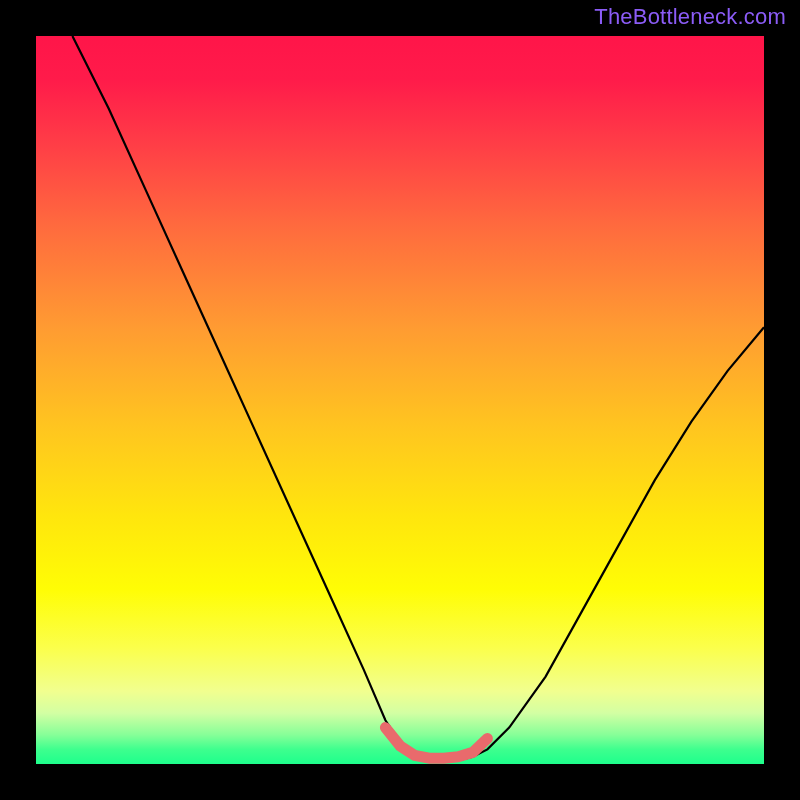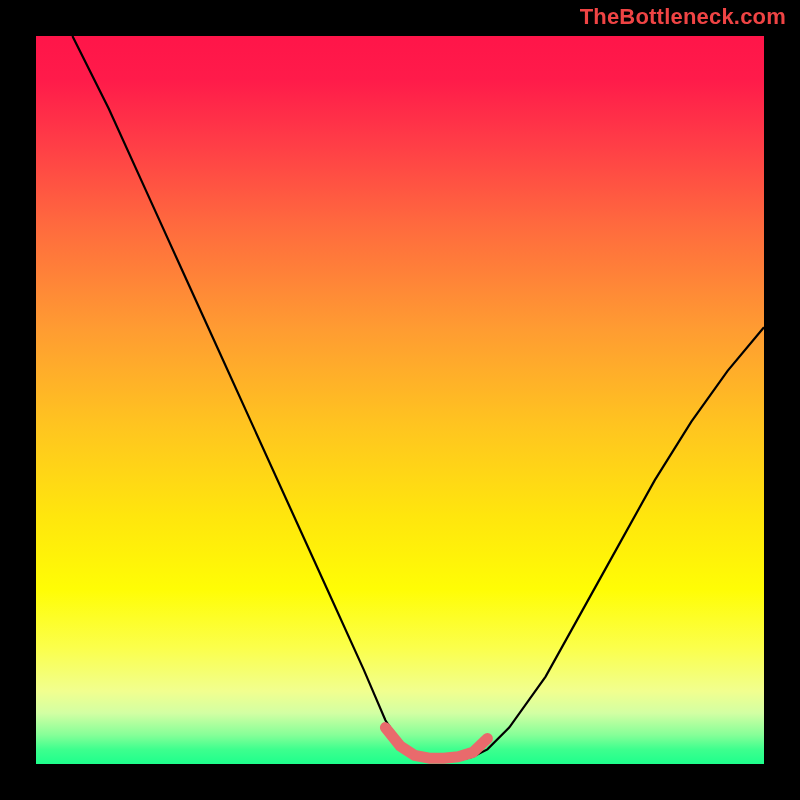--- a/index.html
+++ b/index.html
@@ -50,22 +50,22 @@
   .curve {
     position: absolute;
     inset: 0;
   }
   .watermark {
     position: absolute;
     top: 4px;
     right: 14px;
     font-family: Arial, Helvetica, sans-serif;
     font-size: 22px;
-    font-weight: 700;
-    color: #ef4444;
+    font-weight: 400;
+    color: #8b5cf6;
     letter-spacing: 0.2px;
   }
 </style>
 </head>
 <body>
 
 <div class="frame">
   <div class="watermark">TheBottleneck.com</div>
 
   <div class="plot">

